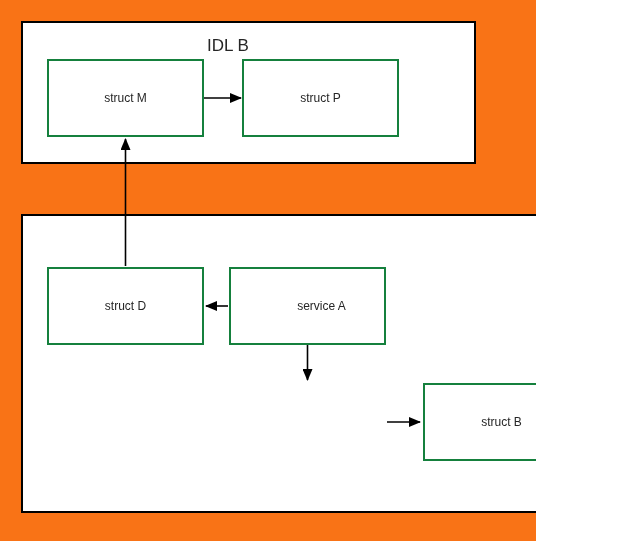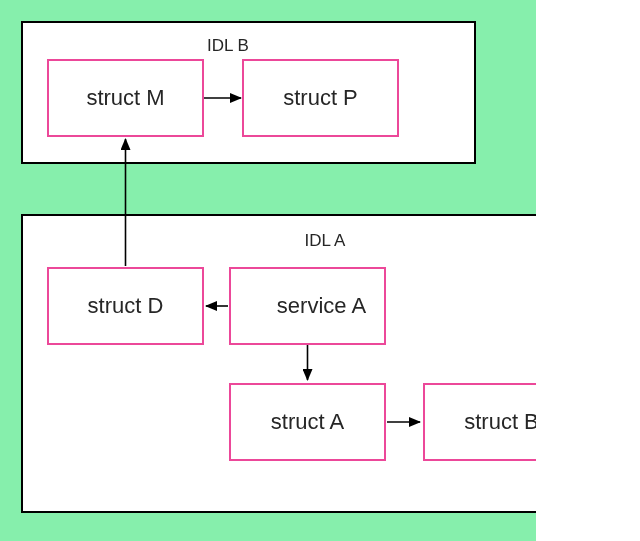--- a/index.html
+++ b/index.html
@@ -4,21 +4,21 @@
 <style>
   html, body {
     margin: 0;
     padding: 0;
     background: #ffffff;
   }
   .canvas {
     position: relative;
     width: 536px;
     height: 541px;
-    background: #86efac;
+    background: #f97316;
     font-family: "Liberation Sans", "DejaVu Sans", sans-serif;
     color: #262626;
     overflow: hidden;
   }
   .container-box {
     position: absolute;
     border: 2px solid #000000;
     background: #ffffff;
     box-sizing: border-box;
   }
@@ -28,27 +28,27 @@
     text-align: center;
     font-size: 17px;
     line-height: 20px;
     color: #262626;
     white-space: nowrap;
   }
   .node {
     position: absolute;
     width: 157px;
     height: 78px;
-    border: 2px solid #ec4899;
+    border: 2px solid #15803d;
     background: #ffffff;
     box-sizing: border-box;
     display: flex;
     align-items: center;
     justify-content: center;
-    font-size: 22px;
+    font-size: 12px;
     color: #262626;
     white-space: nowrap;
   }
   .edges-overlay {
     position: absolute;
     left: 0;
     top: 0;
     width: 640px;
     height: 541px;
     pointer-events: none;
@@ -56,41 +56,37 @@
 </style>
 </head>
 <body>
 
 <div class="canvas">
 
   <div class="container-box" style="left:21px; top:21px; width:455px; height:143px;"></div>
   <div class="container-label" style="left:168px; top:36px;">IDL B</div>
 
   <div class="container-box" style="left:21px; top:214px; width:598px; height:299px;"></div>
-  <div class="container-label" style="left:265px; top:231px;">IDL A</div>
 
   <div class="node" style="left:47px; top:59px;">
     <span>struct M</span>
   </div>
 
   <div class="node" style="left:47px; top:267px;">
     <span>struct D</span>
   </div>
 
   <div class="node" style="left:242px; top:59px;">
     <span>struct P</span>
   </div>
 
   <div class="node" style="left:229px; top:267px;padding-left:28px;">
     <span>service A</span>
   </div>
 
-  <div class="node" style="left:229px; top:383px;">
-    <span>struct A</span>
-  </div>
 
   <div class="node" style="left:423px; top:383px;text-align:center;">
     <span>struct B</span>
   </div>
 
   <svg class="edges-overlay" width="640" height="541" viewBox="0 0 640 541">
     <defs>
       <marker id="arrowhead" markerUnits="userSpaceOnUse" markerWidth="12" markerHeight="10" refX="11" refY="5" orient="auto">
         <path d="M0,0 L12,5 L0,10 Z" fill="#000000"></path>
       </marker>

